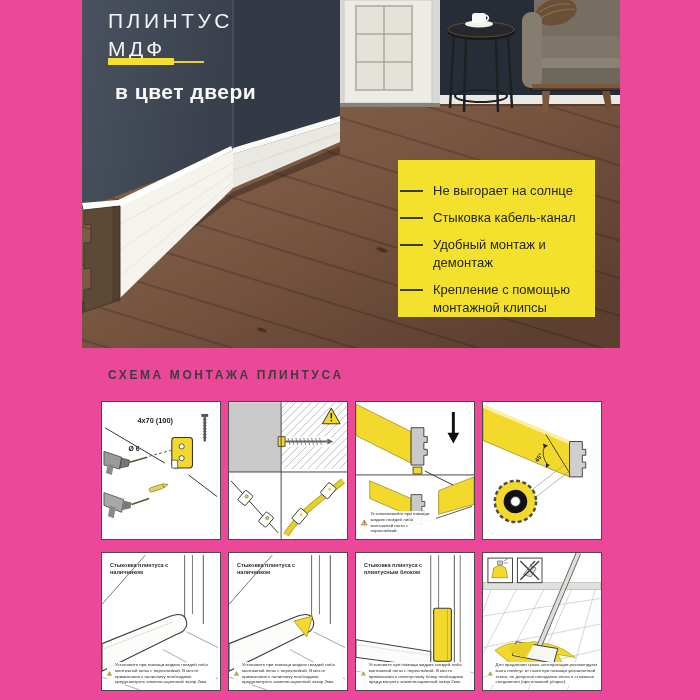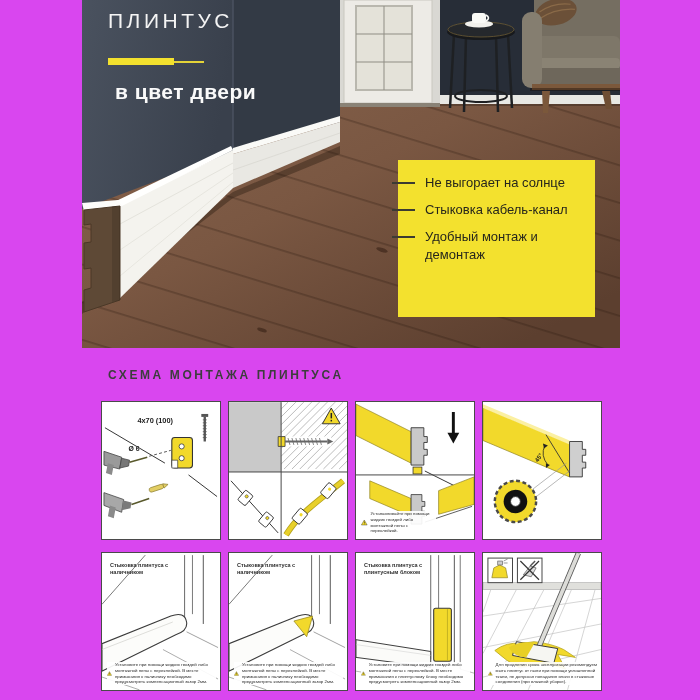--- a/index.html
+++ b/index.html
@@ -1,32 +1,32 @@
 <!DOCTYPE html>
 <html><head>
 <meta charset="utf-8">
 <style>
   html,body{margin:0;padding:0;background:#fff;}
-  .page{position:relative;width:700px;height:700px;background:#d946ef;overflow:hidden;
+  .page{position:relative;width:700px;height:700px;background:#ec4899;overflow:hidden;
         font-family:"Liberation Sans",sans-serif;}
 
   
   .hero{position:absolute;left:82px;top:0;width:538px;height:348px;overflow:hidden;}
   .hero-art{position:absolute;left:0;top:0;}
   .hero-title{position:absolute;left:26px;top:7px;color:#f4f4f4;font-size:21px;
               letter-spacing:3.5px;line-height:1.32;font-weight:400;}
   .accent-bar{position:absolute;left:26px;top:58px;width:96px;height:8px;}
   .bar-thick{position:absolute;left:0;top:0;width:66px;height:7px;background:#F3E12E;}
   .bar-thin{position:absolute;left:66px;top:2.5px;width:30px;height:2px;background:#E4D338;}
   .hero-sub{position:absolute;left:33px;top:80px;color:#fafafa;font-size:21px;font-weight:700;
             letter-spacing:0.5px;}
 
   .features{position:absolute;left:316px;top:160px;width:197px;height:157px;background:#F3E12E;
             padding:14px 10px 0 27px;box-sizing:border-box;}
-  .features ul{list-style:none;margin:0;padding:0;}
+  .features ul{list-style:none;margin:8px;padding:0;}
   .features li{position:relative;font-size:13px;line-height:1.38;color:#26261c;font-weight:500;
                margin-bottom:9px;}
   .features li::before{content:"";position:absolute;left:-33px;top:8px;width:23px;height:2px;
                background:#3b3b32;}
 
   
   .scheme-heading{position:absolute;left:108px;top:368px;font-size:12px;letter-spacing:2.6px;
                   color:#3d3d3d;font-weight:700;}
   .panels{position:absolute;left:101px;top:401px;display:grid;
           grid-template-columns:repeat(4,120px);grid-auto-rows:139px;gap:12px 7px;}
@@ -142,32 +142,34 @@
         <rect x="440" y="12" width="20" height="76" rx="9" fill="#857E70"></rect>
         <rect x="450" y="84" width="88" height="6" fill="#7B583B"></rect>
         <rect x="448" y="88" width="90" height="3" fill="rgba(20,10,5,0.4)"></rect>
         <polygon points="460,91 468,91 466,113 461,113" fill="#7B583B"></polygon>
         <polygon points="520,91 528,91 530,109 524,109" fill="#6E4E34"></polygon>
       </g>
     </svg>
 
     <div class="hero-title">
       <div>ПЛИНТУС</div>
+      <div>МДФ</div>
     </div>
     <div class="accent-bar">
       <span class="bar-thick"></span>
       <span class="bar-thin"></span>
     </div>
     <div class="hero-sub">в цвет двери</div>
 
     <div class="features">
       <ul>
         <li><span>Не выгорает на солнце</span></li>
         <li><span>Стыковка кабель-канал</span></li>
         <li><span>Удобный монтаж и демонтаж</span></li>
+        <li><span>Крепление с помощью монтажной клипсы</span></li>
       </ul>
     </div>
   </div>
 
   <div class="scheme-heading">СХЕМА МОНТАЖА ПЛИНТУСА</div>
 
   <div class="panels">
 
     <div class="panel">
       <svg class="draw" viewBox="0 0 120 139">

